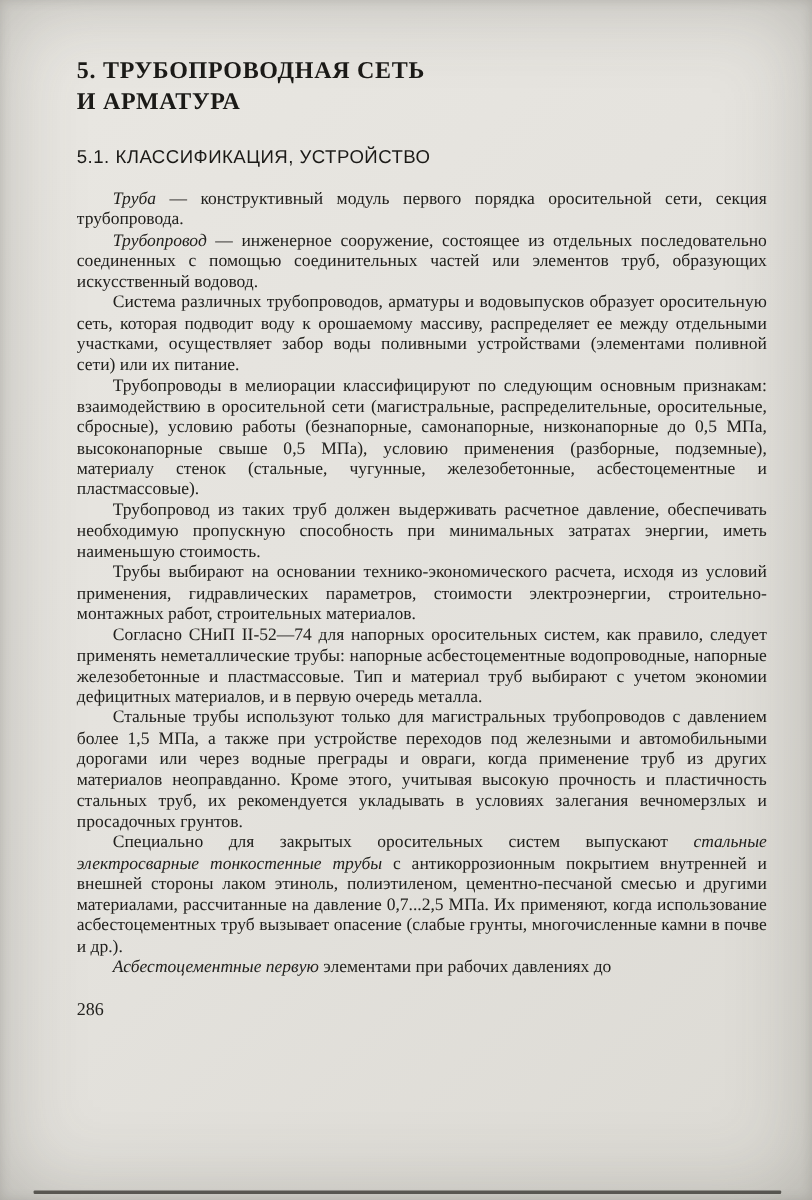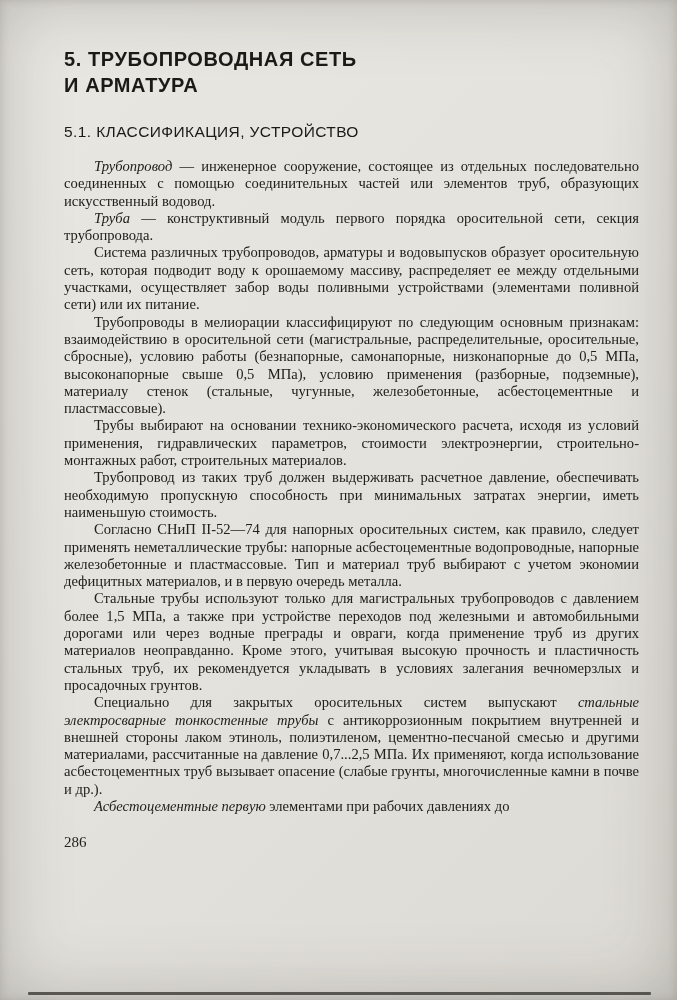--- a/index.html
+++ b/index.html
@@ -14,21 +14,21 @@
   .page {
     position: absolute;
     inset: 0;
     box-sizing: border-box;
     background: linear-gradient(135deg, #e9e7e2 0%, #e4e2dd 50%, #dcdad4 100%);
     box-shadow: inset 0 0 70px rgba(70,68,62,0.28), inset 0 0 10px rgba(70,68,62,0.18);
     padding: 46px 38px 0 64px;
     color: #23221f;
   }
   .chapter-title {
-    font-family: Liberation Sans, sans-serif;
+    font-family: Liberation Serif, serif;
     font-weight: bold;
     font-size: 20px;
     line-height: 26px;
     letter-spacing: 0.6px;
     color: #1b1a17;
     margin: 0 0 24px 0;
   }
   .section-title {
     font-family: "Liberation Sans", sans-serif;
     font-weight: normal;
@@ -72,26 +72,26 @@
   <h1 class="chapter-title">
     <span>5. ТРУБОПРОВОДНАЯ СЕТЬ</span><br>
     <span>И АРМАТУРА</span>
   </h1>
 
   <h2 class="section-title">
     <span>5.1. КЛАССИФИКАЦИЯ, УСТРОЙСТВО</span><br>
   </h2>
 
   <div class="text-block">
+      <p class="para"><em>Труба</em><span> — конструктивный модуль первого порядка оросительной сети, секция трубопровода.</span></p>
       <p class="para"><em>Трубопровод</em><span> — инженерное сооружение, состоящее из отдельных последовательно соединенных с помощью соединительных частей или элементов труб, образующих искусственный водовод.</span></p>
-      <p class="para"><em>Труба</em><span> — конструктивный модуль первого порядка оросительной сети, секция трубопровода.</span></p>
       <p class="para"><span>Система различных трубопроводов, арматуры и водовыпусков образует оросительную сеть, которая подводит воду к орошаемому массиву, распределяет ее между отдельными участками, осуществляет забор воды поливными устройствами (элементами поливной сети) или их питание.</span></p>
       <p class="para"><span>Трубопроводы в мелиорации классифицируют по следующим основным признакам: взаимодействию в оросительной сети (магистральные, распределительные, оросительные, сбросные), условию работы (безнапорные, самонапорные, низконапорные до 0,5 МПа, высоконапорные свыше 0,5 МПа), условию применения (разборные, подземные), материалу стенок (стальные, чугунные, железобетонные, асбестоцементные и пластмассовые).</span></p>
+      <p class="para"><span>Трубопровод из таких труб должен выдерживать расчетное давление, обеспечивать необходимую пропускную способность при минимальных затратах энергии, иметь наименьшую стоимость.</span></p>
       <p class="para"><span>Трубы выбирают на основании технико-экономического расчета, исходя из условий применения, гидравлических параметров, стоимости электроэнергии, строительно-монтажных работ, строительных материалов.</span></p>
-      <p class="para"><span>Трубопровод из таких труб должен выдерживать расчетное давление, обеспечивать необходимую пропускную способность при минимальных затратах энергии, иметь наименьшую стоимость.</span></p>
       <p class="para"><span>Согласно СНиП II-52—74 для напорных оросительных систем, как правило, следует применять неметаллические трубы: напорные асбестоцементные водопроводные, напорные железобетонные и пластмассовые. Тип и материал труб выбирают с учетом экономии дефицитных материалов, и в первую очередь металла.</span></p>
       <p class="para"><span>Стальные трубы используют только для магистральных трубопроводов с давлением более 1,5 МПа, а также при устройстве переходов под железными и автомобильными дорогами или через водные преграды и овраги, когда применение труб из других материалов неоправданно. Кроме этого, учитывая высокую прочность и пластичность стальных труб, их рекомендуется укладывать в условиях залегания вечномерзлых и просадочных грунтов.</span></p>
       <p class="para"><span>Специально для закрытых оросительных систем выпускают </span><em>стальные электросварные тонкостенные трубы</em><span> с антикоррозионным покрытием внутренней и внешней стороны лаком этиноль, полиэтиленом, цементно-песчаной смесью и другими материалами, рассчитанные на давление 0,7...2,5 МПа. Их применяют, когда использование асбестоцементных труб вызывает опасение (слабые грунты, многочисленные камни в почве и др.).</span></p>
       <p class="para"><em>Асбестоцементные первую</em><span> элементами при рабочих давлениях до</span></p>
     </div>
 
   <div class="page-number">286</div>
 
   <div class="scan-edge-line"></div>
 </div>

